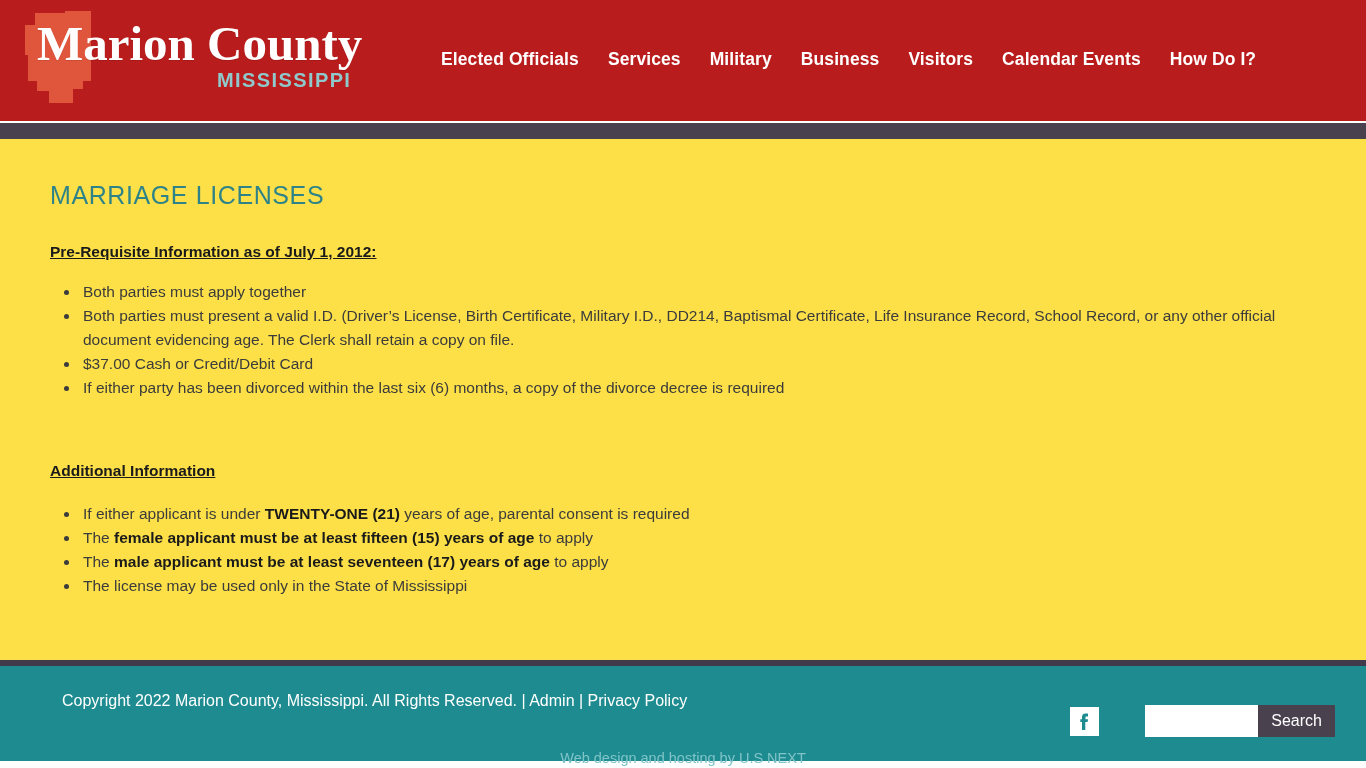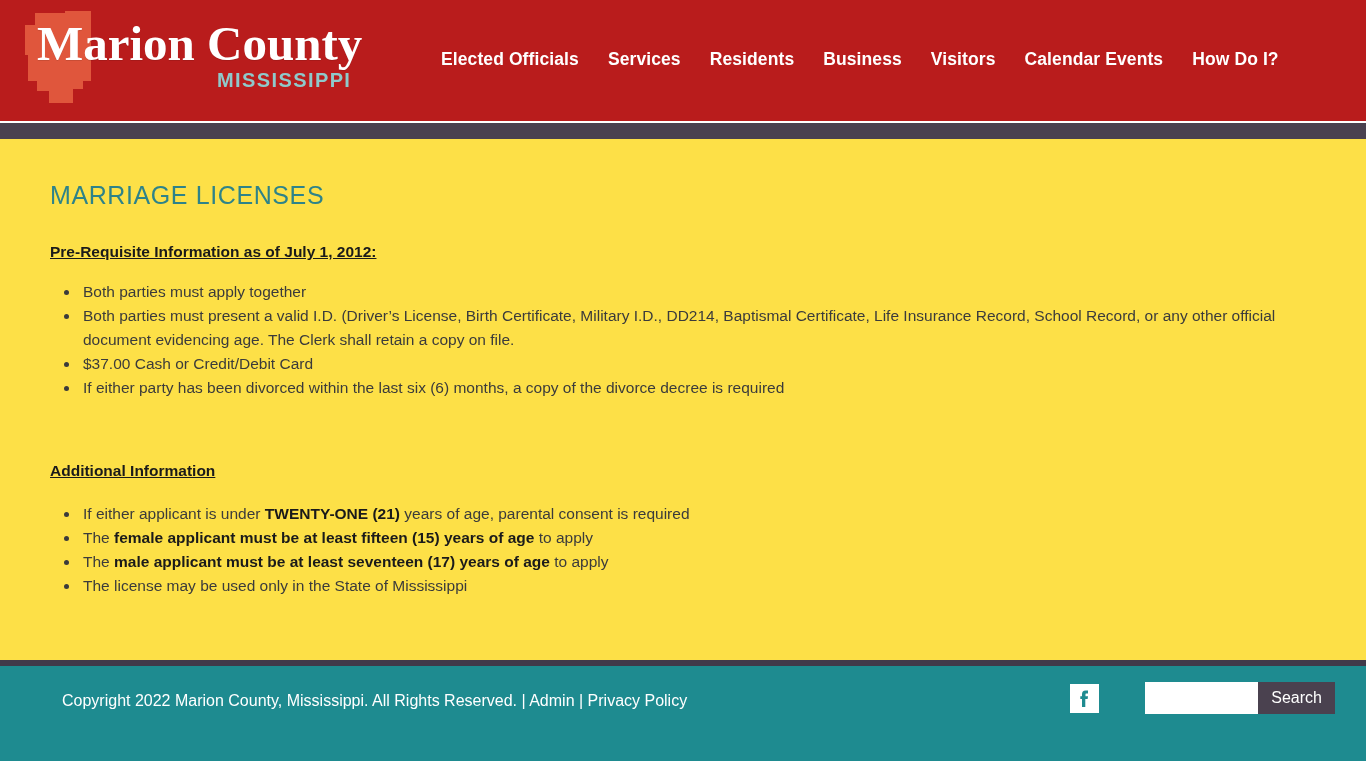--- a/index.html
+++ b/index.html
@@ -138,21 +138,21 @@
     color: #ffffff;
     font-size: 16px;
     white-space: nowrap;
   }
   .copyright a {
     color: #ffffff;
     text-decoration: none;
   }
   .footer-right {
     position: absolute;
-    right: 31px; top: 16px;
+    right: 31px; top: 39px;
     display: flex;
     align-items: center;
     gap: 46px;
   }
   .fb-icon {
     width: 29px; height: 29px;
     background: #ffffff;
     display: flex;
     align-items: center;
     justify-content: center;
@@ -204,21 +204,21 @@
     </svg>
     <div class="brand-text">
       <div class="brand-title">Marion County</div>
     </div>
     <div class="brand-sub">MISSISSIPPI</div>
   </a>
 
   <nav class="main-nav">
     <a class="nav-item" href="#">Elected Officials</a>
     <a class="nav-item" href="#">Services</a>
-    <a class="nav-item" href="#">Residents</a>
+    <a class="nav-item" href="#">Military</a>
     <a class="nav-item" href="#">Business</a>
     <a class="nav-item" href="#">Visitors</a>
     <a class="nav-item" href="#">Calendar Events</a>
     <a class="nav-item" href="#">How Do I?</a>
   </nav>
 </div>
 <div class="header-rule"></div>
 <div class="header-darkbar"></div>
 
 <main class="content">
@@ -269,13 +269,16 @@
         <path d="M17.6 15.1h-2.3V23h-3.3v-7.9H10.3v-2.8h1.7v-2c0-2.3 1-3.7 3.7-3.7h2.3v2.8h-1.4c-1.05 0-1.12.39-1.12 1.12l-.01 1.78h2.55l-.4 2.8Z" fill="#1e8b90"></path>
       </svg>
     </a>
 
     <form class="search-form">
       <input class="search-input" type="text" placeholder="" style="">
       <button class="search-button" type="submit">Search</button>
     </form>
   </div>
 
+  <div class="credit">
+    <a href="#">Web design and hosting by U.S NEXT</a>
+  </div>
 </footer>
 
 </body></html>

